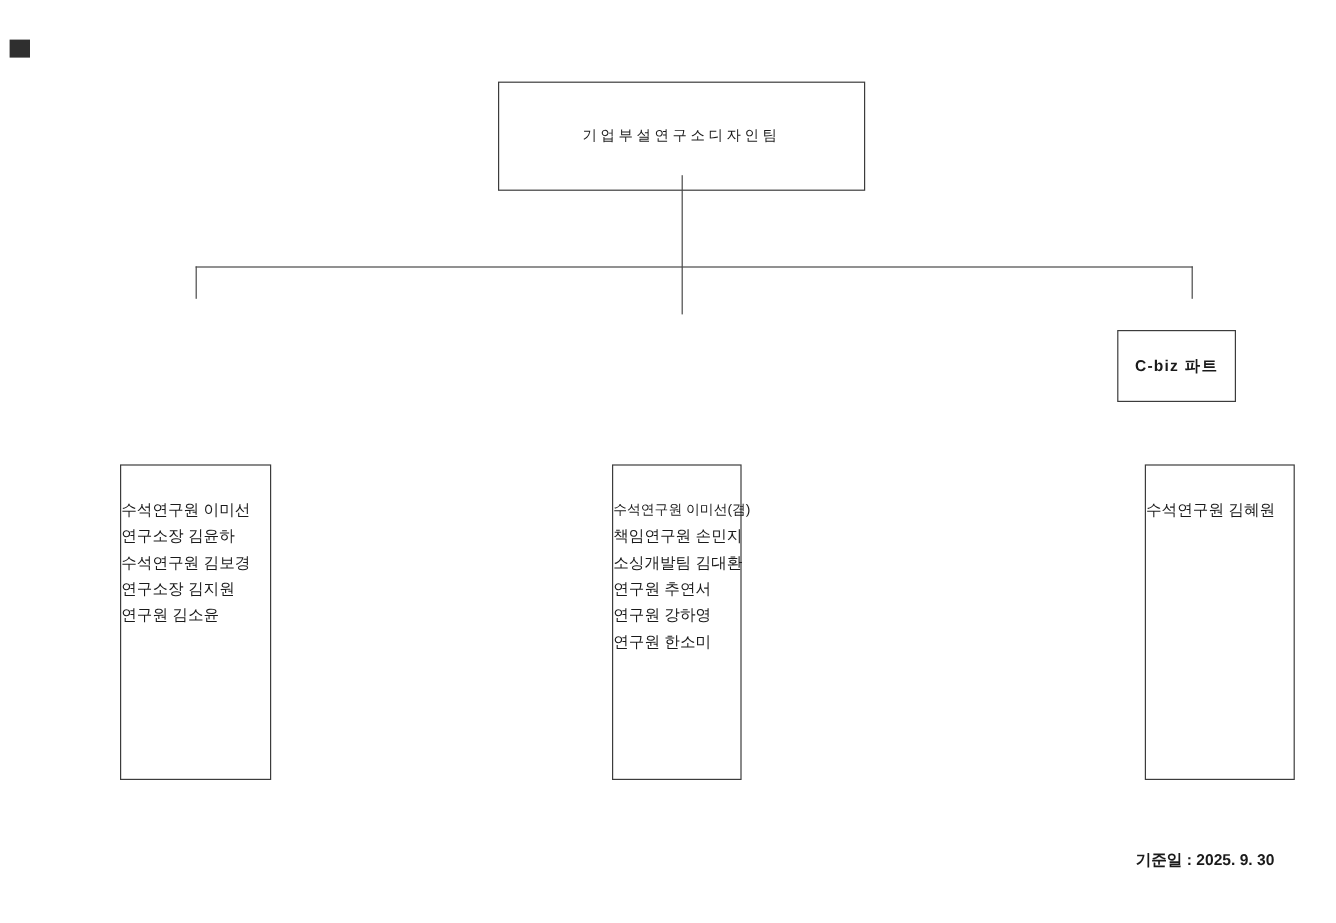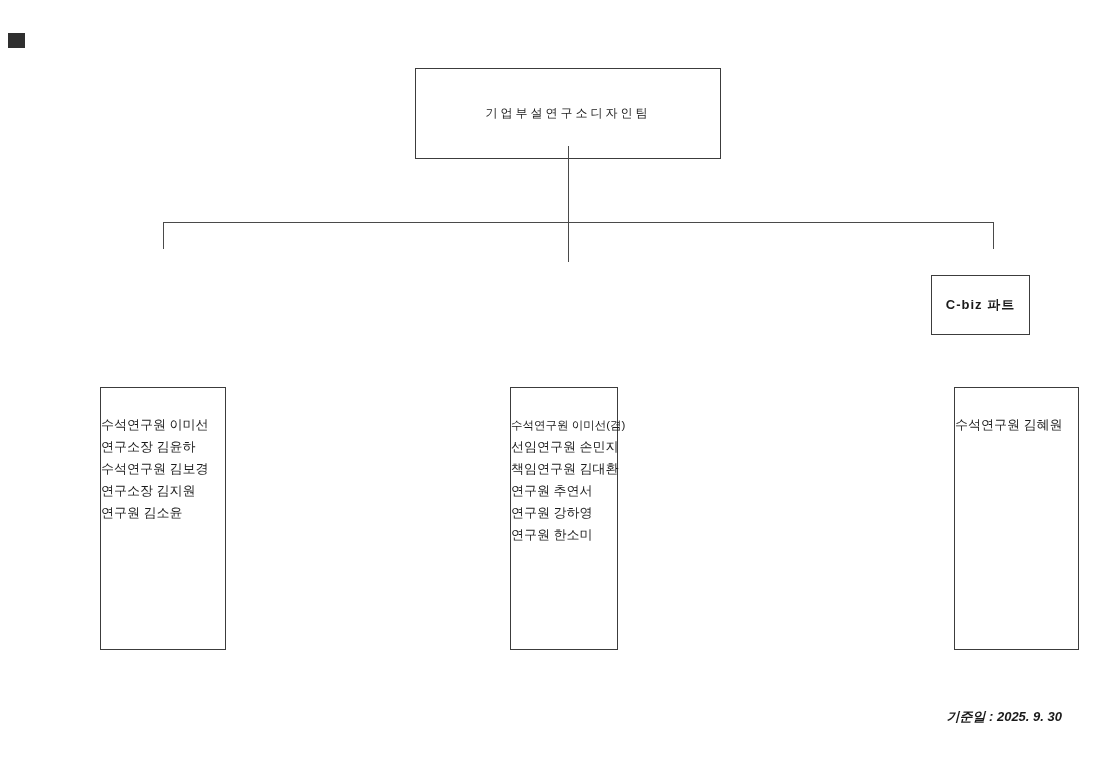--- a/index.html
+++ b/index.html
@@ -66,21 +66,20 @@
   .member-entry { white-space: nowrap; }
   .member-entry.small { font-size: 11.5px; }
   .footer-date {
     position: absolute;
     left: 920px; top: 708px;
     width: 142px;
     text-align: right;
     font-size: 13px;
     font-weight: bold;
     white-space: nowrap;
-    font-style: italic;
   }
 </style>
 </head>
 <body>
 
 <div class="canvas">
 
   <div class="corner-mark"></div>
 
   <div class="box root-box">
@@ -100,22 +99,22 @@
   <div class="box member-box design">
     <div class="member-entry">수석연구원 이미선</div>
     <div class="member-entry">연구소장 김윤하</div>
     <div class="member-entry">수석연구원 김보경</div>
     <div class="member-entry">연구소장 김지원</div>
     <div class="member-entry">연구원 김소윤</div>
   </div>
 
   <div class="box member-box sourcing">
     <div class="member-entry small">수석연구원 이미선(겸)</div>
-    <div class="member-entry">선임연구원 손민지</div>
-    <div class="member-entry">책임연구원 김대환</div>
+    <div class="member-entry">책임연구원 손민지</div>
+    <div class="member-entry">소싱개발팀 김대환</div>
     <div class="member-entry">연구원 추연서</div>
     <div class="member-entry">연구원 강하영</div>
     <div class="member-entry">연구원 한소미</div>
   </div>
 
   <div class="box member-box cbiz">
     <div class="member-entry">수석연구원 김혜원</div>
   </div>
 
   <div class="footer-date">기준일 : 2025. 9. 30</div>

